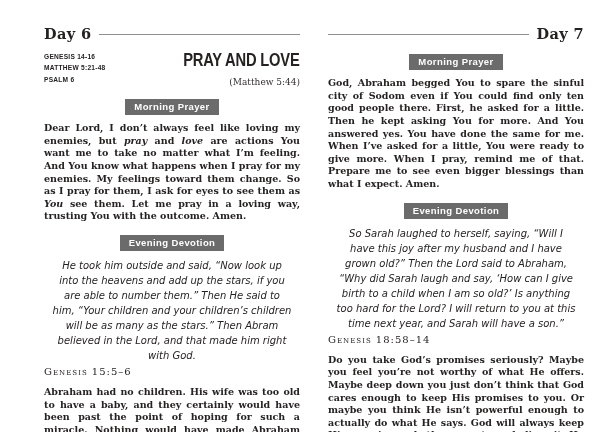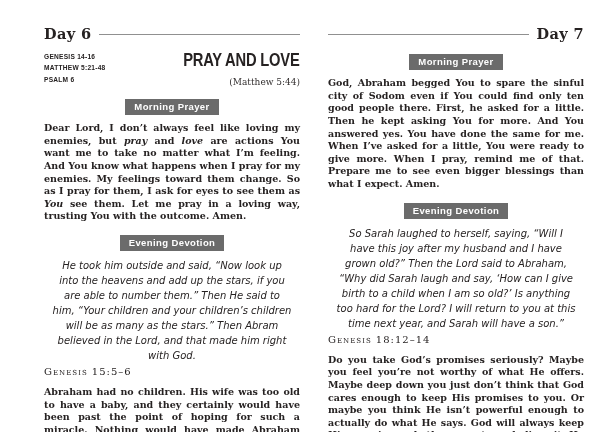--- a/index.html
+++ b/index.html
@@ -116,17 +116,17 @@
       <span class="day">Day 7</span>
     </div>
     <div class="badge-row">
       <span class="badge">Morning Prayer</span>
     </div>
     <p class="prayer">God, Abraham begged You to spare the sinful city of Sodom even if You could find only ten good people there. First, he asked for a little. Then he kept asking You for more. And You answered yes. You have done the same for me. When I’ve asked for a little, You were ready to give more. When I pray, remind me of that. Prepare me to see even bigger blessings than what I expect. Amen.</p>
     <div class="badge-row">
       <span class="badge">Evening Devotion</span>
     </div>
     <p class="quote">So Sarah laughed to herself, saying, “Will I have this joy after my husband and I have grown old?” Then the Lord said to Abraham, “Why did Sarah laugh and say, ‘How can I give birth to a child when I am so old?’ Is anything too hard for the Lord? I will return to you at this time next year, and Sarah will have a son.”</p>
-    <div class="quote-ref">Genesis 18:12–14</div>
+    <div class="quote-ref">Genesis 18:58–14</div>
     <p class="devotion">Do you take God’s promises seriously? Maybe you feel you’re not worthy of what He offers. Maybe deep down you just don’t think that God cares enough to keep His promises to you. Or maybe you think He isn’t powerful enough to actually do what He says. God will always keep His promises, whether or not you believe it. He will prove Himself to you just as He did to Abraham’s wife, Sarah.</p>
   </div>
 
 </div>
 
 </body></html>

